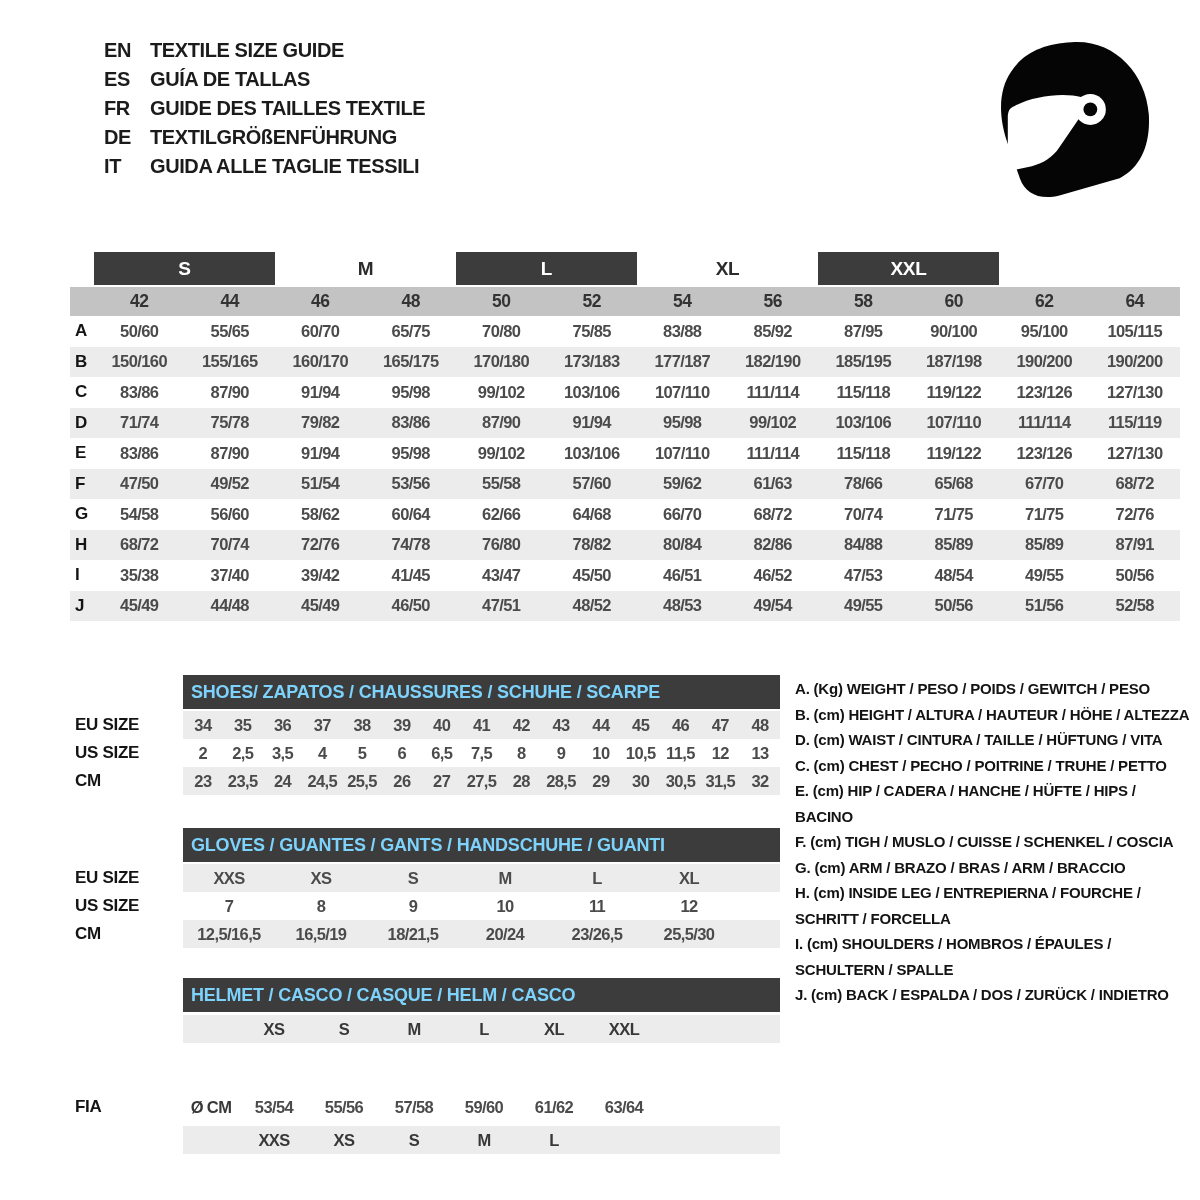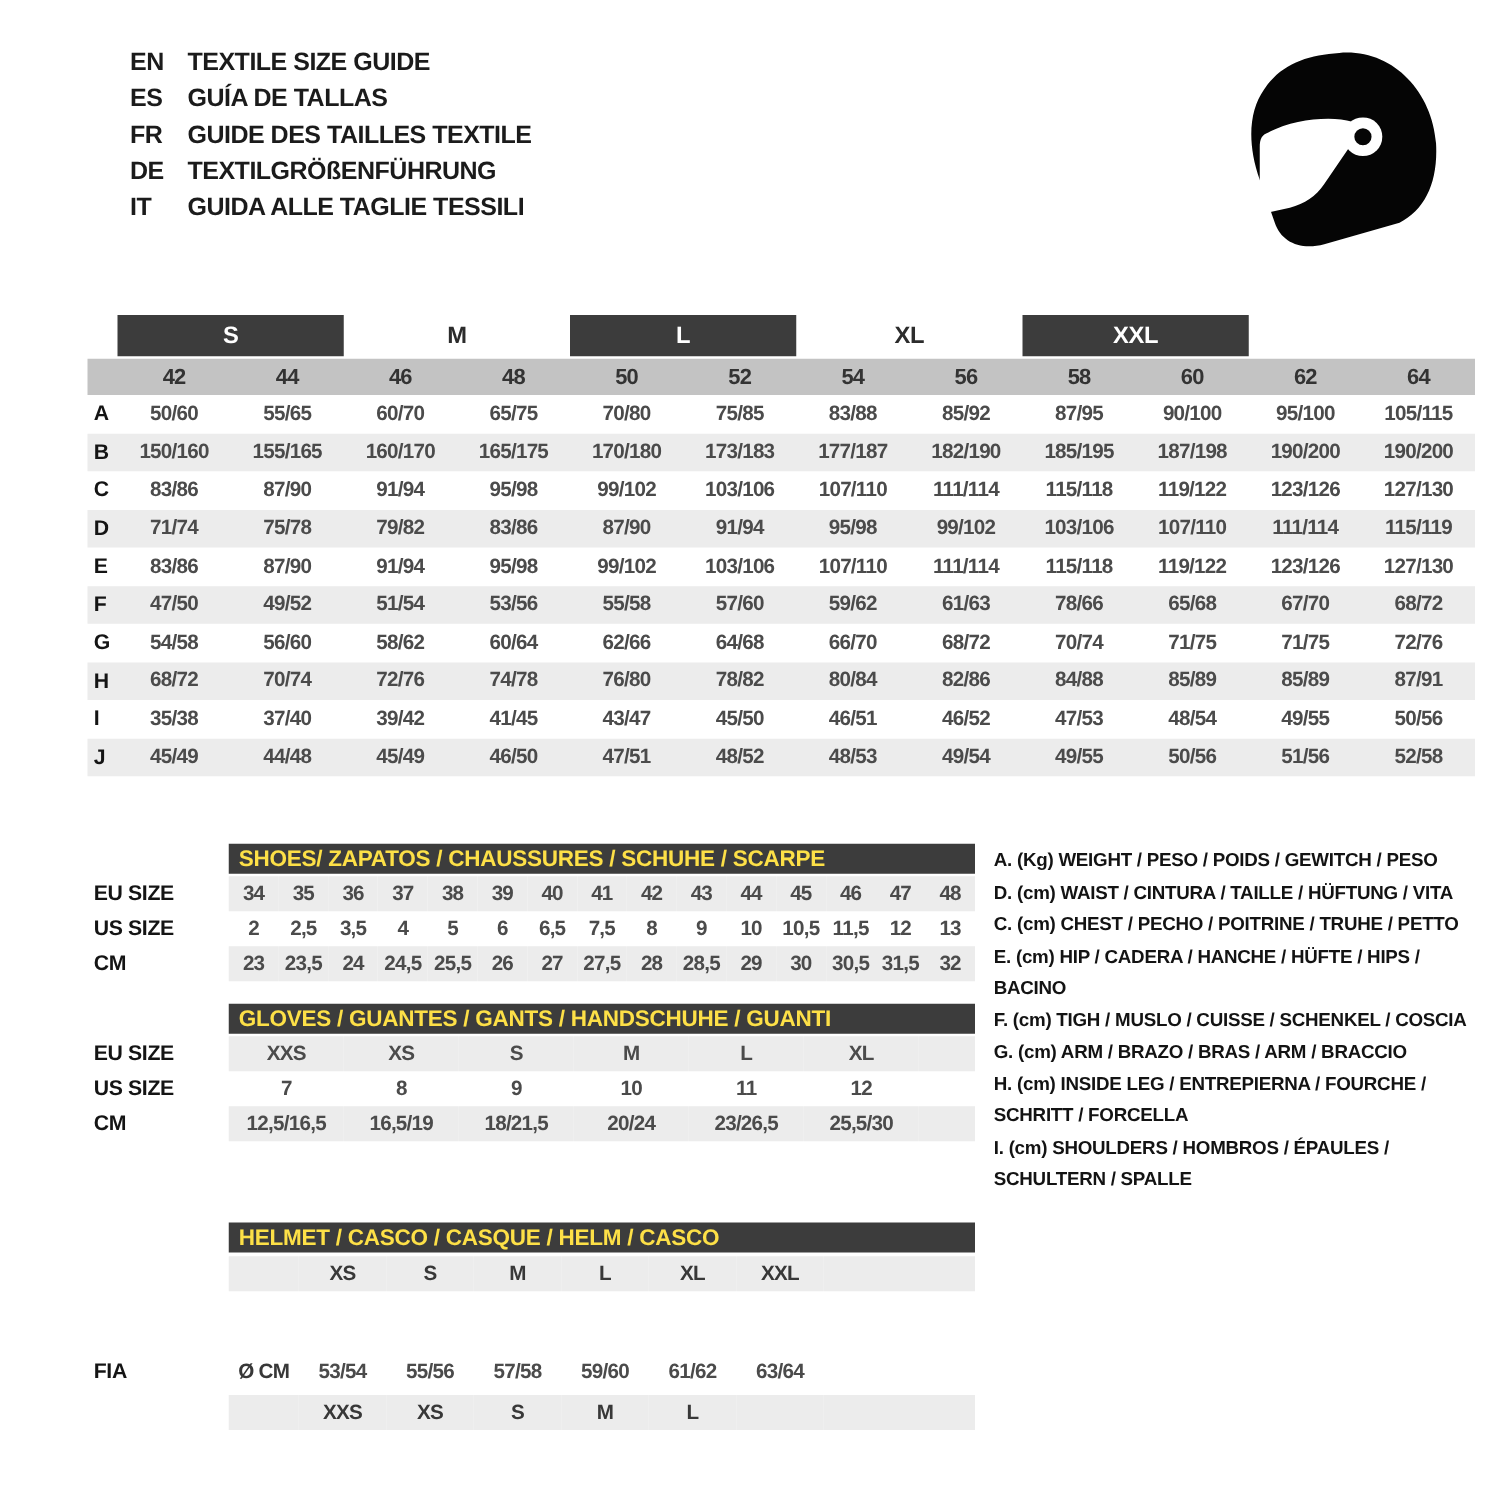--- a/index.html
+++ b/index.html
@@ -34,24 +34,24 @@
          font-weight:700;color:var(--val);letter-spacing:-0.6px;white-space:nowrap;}
   #size-cols .mcell{font-size:17.5px;color:#333;}
   .mrow{height:30.5px;}
   .mrow.alt{background:var(--alt);}
   .mlabel{display:flex;align-items:center;font-size:17px;font-weight:700;
           color:var(--lab);padding-left:5px;}
 
   
   .sub{left:70px;width:710px;}
   #shoes-table{top:675px;}
-  #gloves-table{top:803px;text-align:right;}
+  #gloves-table{top:828px;text-align:right;}
   #helmet-table{top:978px;}
-  .sub-header{margin-left:113px;width:597px;height:24px;background:var(--dark-bar);
-              color:#fde047;font-size:18px;font-weight:700;display:flex;align-items:center;
+  .sub-header{margin-left:113px;width:597px;height:34px;background:var(--dark-bar);
+              color:#7dd3fc;font-size:18px;font-weight:700;display:flex;align-items:center;
               padding-left:8px;letter-spacing:-0.2px;white-space:nowrap;}
   .srow{display:grid;grid-template-columns:113px repeat(15,1fr);height:28px;}
   .grow{display:grid;grid-template-columns:113px repeat(6,92px) 1fr;height:28px;}
   .hrow{display:grid;grid-template-columns:113px 56px repeat(6,70px) 1fr;margin-top:48px;}
   .hsizes{height:28px;margin-top:3px;}
   .hvals{height:32px;}
   .first-gap{margin-top:2px;}
   .scell{display:flex;align-items:center;justify-content:center;font-size:16.5px;
          font-weight:700;color:var(--val);letter-spacing:-0.6px;white-space:nowrap;}
   .scell.dk{color:#383838;}
@@ -441,20 +441,22 @@
         <div class="scell">59</div>
         <div class="scell">60</div>
         <div class="scell">61</div>
         <div></div>
       </div>
     </div>
 </div>
 
 <div class="abs" id="legend">
     <div class="legend-item">A. (Kg) WEIGHT / PESO / POIDS / GEWITCH / PESO</div>
+    <div class="legend-item">B. (cm) HEIGHT / ALTURA / HAUTEUR / HÖHE / ALTEZZA</div>
     <div class="legend-item">D. (cm) WAIST / CINTURA / TAILLE / HÜFTUNG / VITA</div>
     <div class="legend-item">C. (cm) CHEST / PECHO / POITRINE / TRUHE / PETTO</div>
     <div class="legend-item">E. (cm) HIP / CADERA / HANCHE / HÜFTE / HIPS / BACINO</div>
     <div class="legend-item">F. (cm) TIGH / MUSLO / CUISSE / SCHENKEL / COSCIA</div>
     <div class="legend-item">G. (cm) ARM / BRAZO / BRAS / ARM / BRACCIO</div>
     <div class="legend-item">H. (cm) INSIDE LEG / ENTREPIERNA / FOURCHE / SCHRITT / FORCELLA</div>
     <div class="legend-item">I. (cm) SHOULDERS / HOMBROS / ÉPAULES / SCHULTERN / SPALLE</div>
+    <div class="legend-item">J. (cm) BACK / ESPALDA / DOS / ZURÜCK / INDIETRO</div>
   </div>
 
 </body></html>

